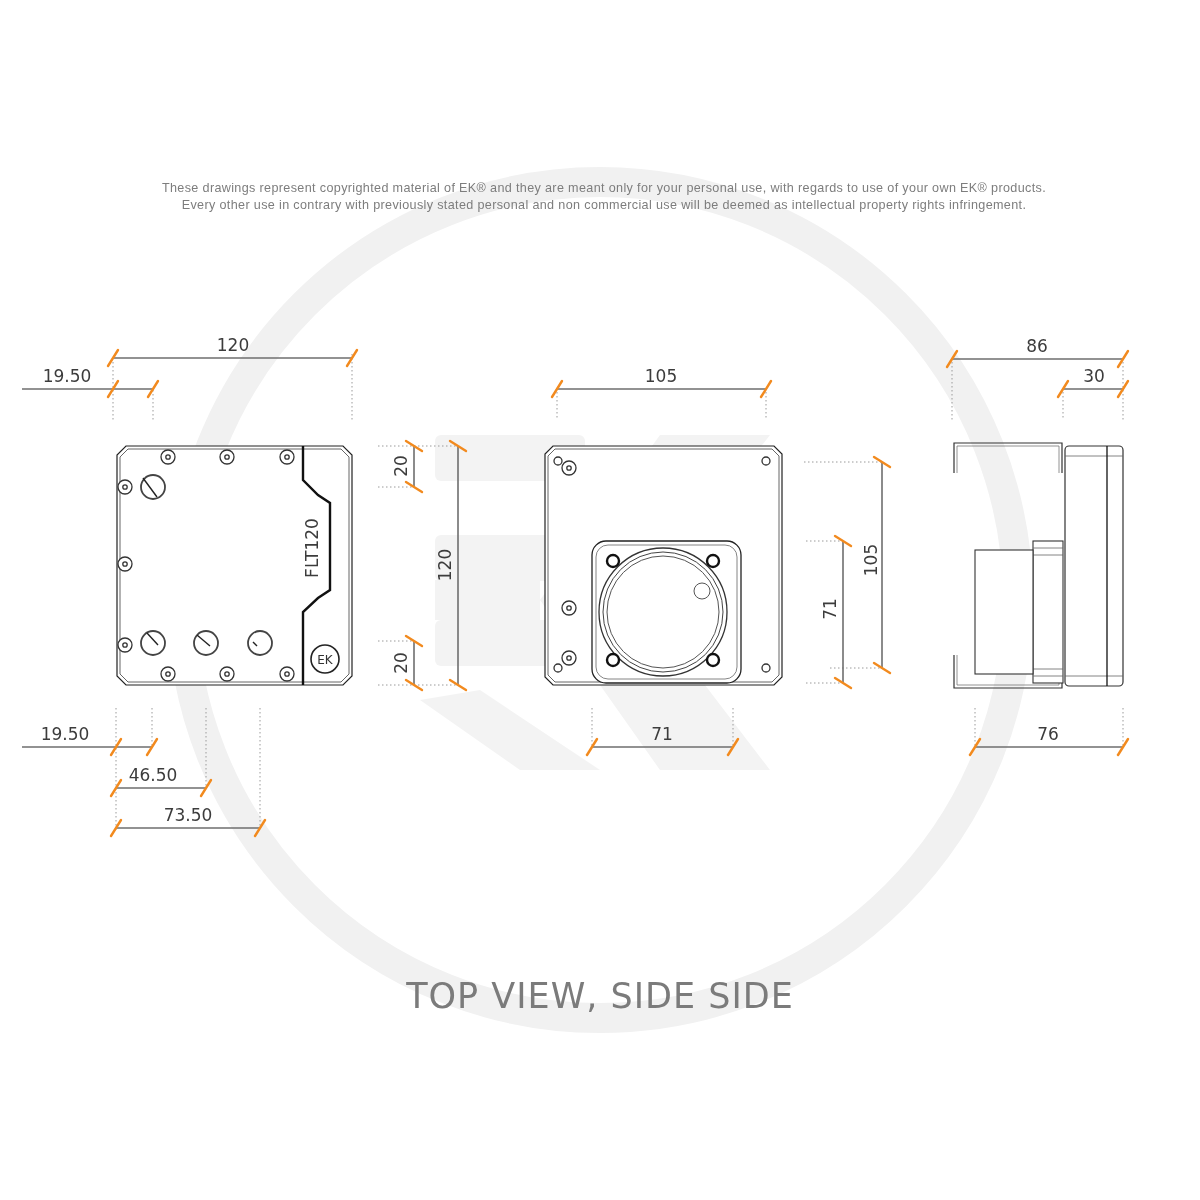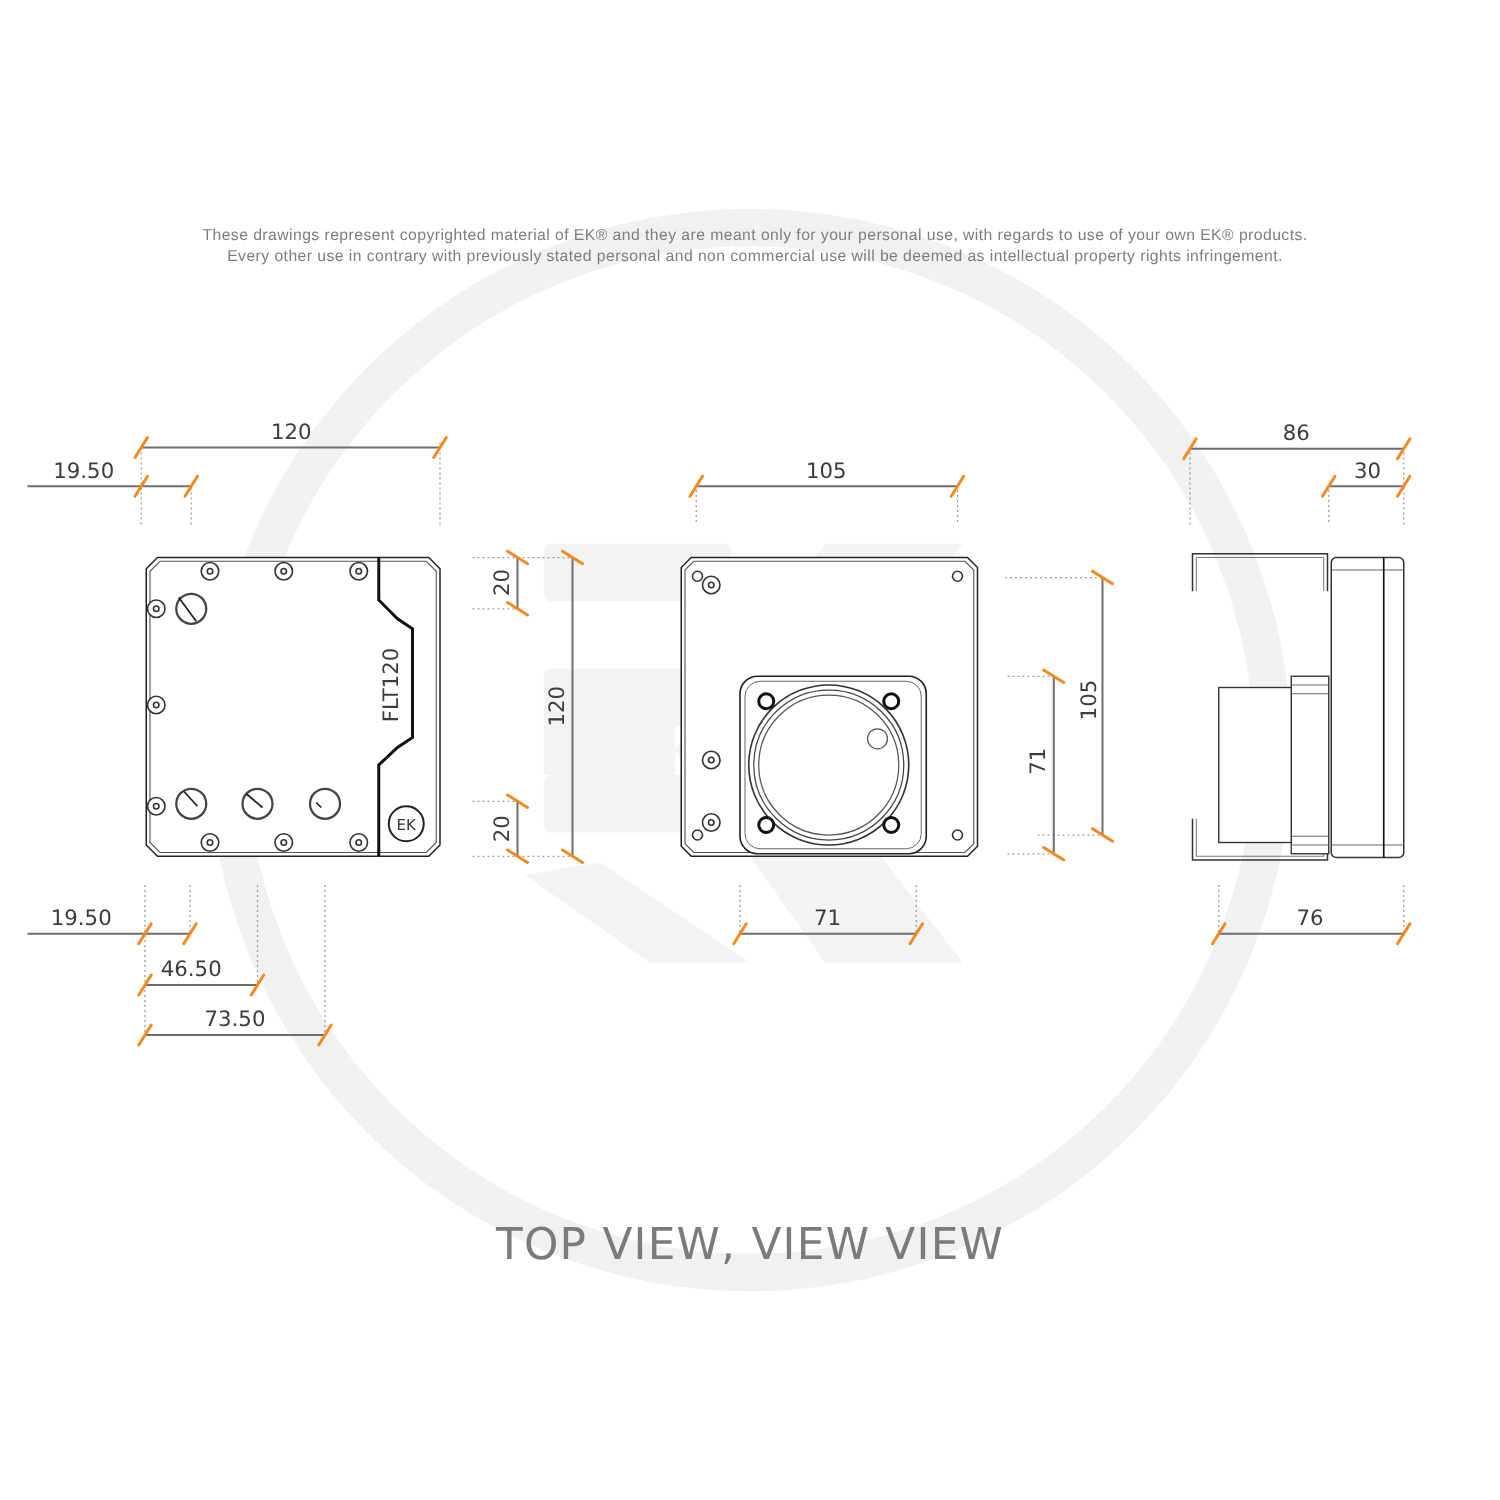--- a/index.html
+++ b/index.html
@@ -229,13 +229,13 @@
     <line class="tick" x1="1118" y1="755" x2="1128" y2="739"></line>
     <text class="dim" x="1048" y="740" text-anchor="middle">76</text>
   </g>
 </svg>
 
 <div class="disclaimer">
   <div>These drawings represent copyrighted material of EK® and they are meant only for your personal use, with regards to use of your own EK® products.</div>
   <div>Every other use in contrary with previously stated personal and non commercial use will be deemed as intellectual property rights infringement.</div>
 </div>
 
-<div class="caption">TOP VIEW, VIEW VIEW</div>
+<div class="caption">TOP VIEW, SIDE SIDE</div>
 
 </body></html>

